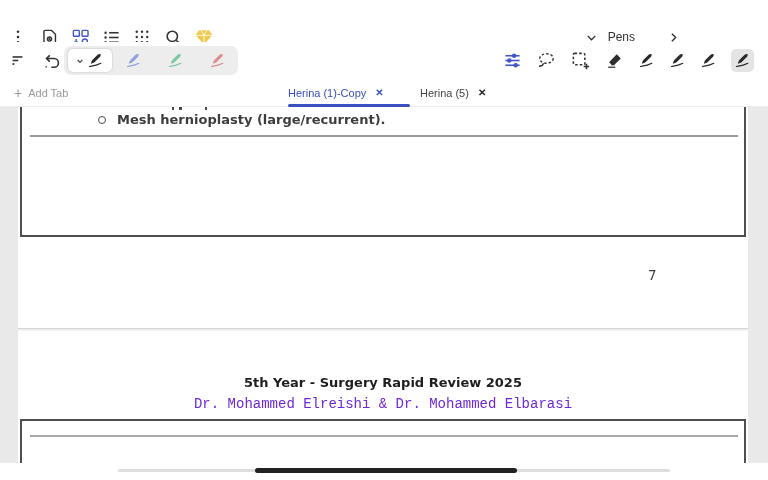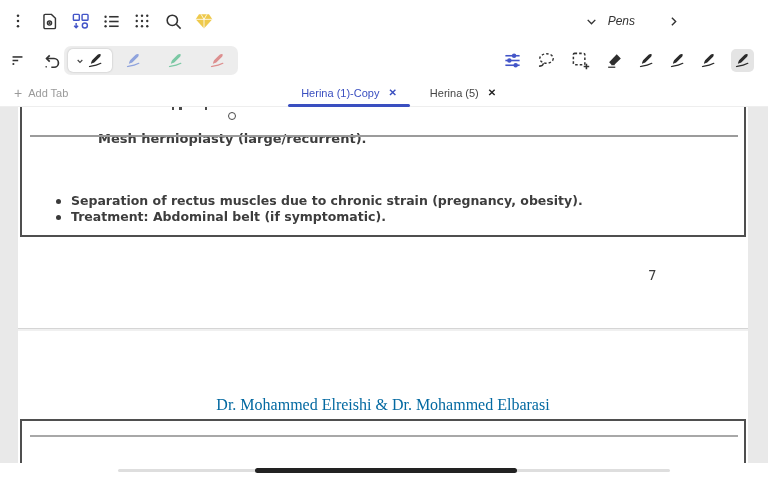--- a/index.html
+++ b/index.html
@@ -1,19 +1,19 @@
 <!DOCTYPE html>
 <html><head>
 <meta charset="utf-8">
 <style>
   html,body{margin:0;padding:0;}
   .app{position:relative;width:768px;height:480px;background:#ffffff;overflow:hidden;
        font-family:"Liberation Sans",sans-serif;}
   
-  .topbar{position:absolute;left:0;top:0;width:696px;height:42px;background:#fff;font-style:italic;}
+  .topbar{position:absolute;left:0;top:16px;width:696px;height:42px;background:#fff;}
   .topbar .left{position:absolute;left:8px;top:0;height:42px;display:flex;align-items:center;gap:11px;}
   .icon-btn{width:20px;height:20px;display:flex;align-items:center;justify-content:center;cursor:pointer;}
   .icon-btn svg{display:block;}
   .pens-group{position:absolute;right:13px;top:0;height:42px;display:flex;align-items:center;}
   .pens-label{font-size:12px;color:#333;margin-left:6px;}
   .pens-next{margin-left:28px;}
   
   .toolbar2{position:absolute;left:0;top:42px;width:768px;height:36px;background:#fff;}
   .toolbar2 .left{position:absolute;left:7px;top:0;height:36px;display:flex;align-items:center;gap:15px;}
   .pen-container{position:absolute;left:64px;top:4px;width:174px;height:29px;background:#ededed;
@@ -22,52 +22,52 @@
             box-shadow:0 0 2px rgba(0,0,0,.25);display:flex;align-items:center;justify-content:center;gap:3px;cursor:pointer;}
   .pen-slots{flex:1;display:flex;justify-content:space-around;align-items:center;}
   .pen-ic{width:17px;height:17px;cursor:pointer;}
   .toolbar2 .right{position:absolute;right:14px;top:0;height:36px;display:flex;align-items:center;gap:14px;}
   .sel-chip{background:#e4e4e4;border-radius:5px;padding:3px;}
   
   .tabbar{position:absolute;left:0;top:78px;width:768px;height:29px;background:#fff;border-bottom:1px solid #eeeeee;box-sizing:border-box;}
   .add-tab{position:absolute;left:14px;top:0;height:29px;display:flex;align-items:center;gap:6px;
            color:#9a9a9a;font-size:11px;cursor:pointer;}
   .add-tab .plus{font-size:14px;line-height:1;}
-  .tab{position:absolute;top:0;height:29px;display:flex;align-items:center;justify-content:center;gap:9px;
+  .tab{position:absolute;top:0;height:29px;display:flex;align-items:center;justify-content:flex-start;gap:9px;
        font-size:11px;cursor:pointer;}
   .tab1{left:288px;width:122px;color:#3a4fc0;}
   .tab1 .underline{position:absolute;left:0;bottom:0;width:100%;height:3px;background:#3a4fc0;border-radius:2px;}
   .tab2{left:420px;width:86px;color:#454545;}
   .tab-close{font-size:10px;font-weight:bold;}
   .tab1 .tab-close{color:#3a4fc0;}
   .tab2 .tab-close{color:#222;}
   
   .docarea{position:absolute;left:0;top:107px;width:768px;height:373px;background:#e9e9e9;}
   .page{position:absolute;left:18px;top:0;width:730px;height:356px;background:#ffffff;cursor:grab;}
   .cbox1{position:absolute;left:2px;top:0;width:722px;height:128px;border:2px solid #4f4f4f;border-top:none;}
   .remnant{position:absolute;top:0;height:3px;background:#4b4b4b;}
-  .mesh-row{position:absolute;left:76px;top:5px;display:flex;align-items:center;gap:11px;flex-direction:column;}
+  .mesh-row{position:absolute;left:76px;top:5px;display:flex;align-items:center;gap:11px;}
   .circle-bullet{width:6px;height:6px;border:1.5px solid #4a4a4a;border-radius:50%;flex:0 0 auto;}
   .doc-text{font-family:"DejaVu Sans",sans-serif;font-weight:bold;color:#3d3d3d;}
   .mesh-row .doc-text{font-size:13px;}
   .rule1{position:absolute;left:8px;top:28px;width:708px;height:2px;background:#9b9b9b;}
   .heading{position:absolute;left:5px;top:56px;font-family:"DejaVu Sans",sans-serif;font-weight:bold;
            font-size:13px;color:#e11b1b;white-space:nowrap;}
   .bullets{position:absolute;left:34px;top:86px;}
   .b-row{display:flex;align-items:flex-start;gap:10px;line-height:16px;}
   .b-dot{width:5px;height:5px;background:#3a3a3a;border-radius:50%;margin-top:6px;flex:0 0 auto;}
   .b-row .doc-text{font-size:12.5px;}
   .page-number{position:absolute;left:630px;top:160px;font-family:"DejaVu Sans",sans-serif;
                font-size:13.5px;color:#3c3c3c;}
   .page-break{position:absolute;left:0;top:221px;width:730px;height:3px;background:#f0f0f0;
               border-top:1px solid #d5d5d5;box-sizing:border-box;}
   .footer-title{position:absolute;left:0;top:268px;width:730px;text-align:center;
                 font-family:"DejaVu Sans",sans-serif;font-weight:bold;font-size:13px;color:#1e1e1e;}
   .footer-authors{position:absolute;left:0;top:289px;width:730px;text-align:center;
-                  font-family:Liberation Serif, serif;font-size:16px;color:#0369a1;}
+                  font-family:Liberation Mono, monospace;font-size:14px;color:#6d28d9;}
   .cbox2{position:absolute;left:2px;top:312px;width:722px;height:44px;border:2px solid #4f4f4f;border-bottom:none;}
   .rule2{position:absolute;left:8px;top:14px;width:708px;height:2px;background:#a8a8a8;}
   
   .bottombar{position:absolute;left:0;top:463px;width:768px;height:17px;background:#ffffff;}
   .h-track{position:absolute;left:118px;top:6px;width:552px;height:3px;background:#dedede;border-radius:2px;cursor:pointer;}
   .h-thumb{position:absolute;left:137px;top:-1px;width:262px;height:5px;background:#222;border-radius:3px;cursor:grab;}
 </style>
 </head>
 <body>
 
@@ -278,36 +278,27 @@
         <div class="remnant" style="left:183px;width:2px;"></div>
 
         <div class="mesh-row">
           <span class="circle-bullet"></span>
           <span class="doc-text">Mesh hernioplasty (large/recurrent).</span>
         </div>
 
         <div class="rule1"></div>
 
 
-        <div class="bullets">
-          <div class="b-row">
-            <span class="b-dot"></span>
-            <span class="doc-text">Separation of rectus muscles due to chronic strain (pregnancy, obesity).</span>
-          </div>
-          <div class="b-row">
-            <span class="b-dot"></span>
-            <span class="doc-text">Treatment: Abdominal belt (if symptomatic).</span>
-          </div>
-        </div>
       </div>
 
       <div class="page-number">7</div>
 
       <div class="page-break"></div>
 
+      <div class="footer-title">5th Year - Surgery Rapid Review 2025</div>
       <div class="footer-authors">Dr. Mohammed Elreishi &amp; Dr. Mohammed Elbarasi</div>
 
       <div class="cbox2">
         <div class="rule2"></div>
       </div>
 
     </div>
   </div>
 
   <div class="bottombar">

